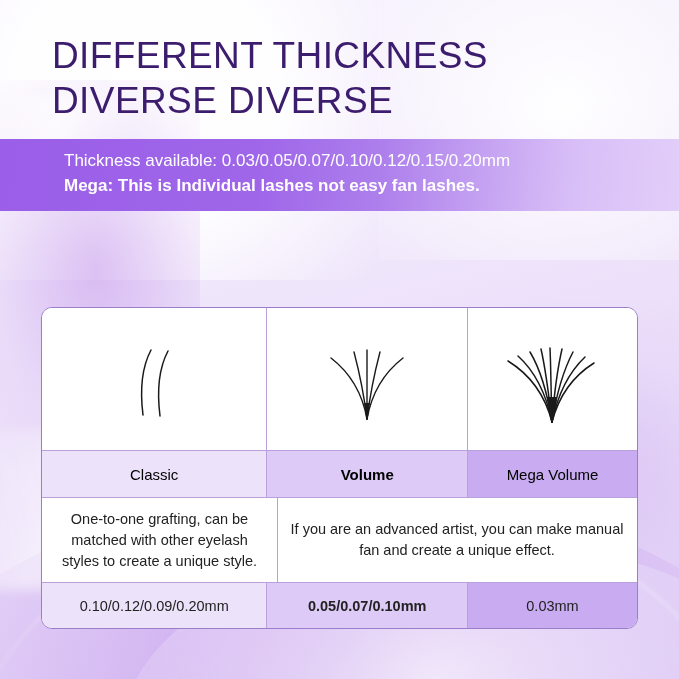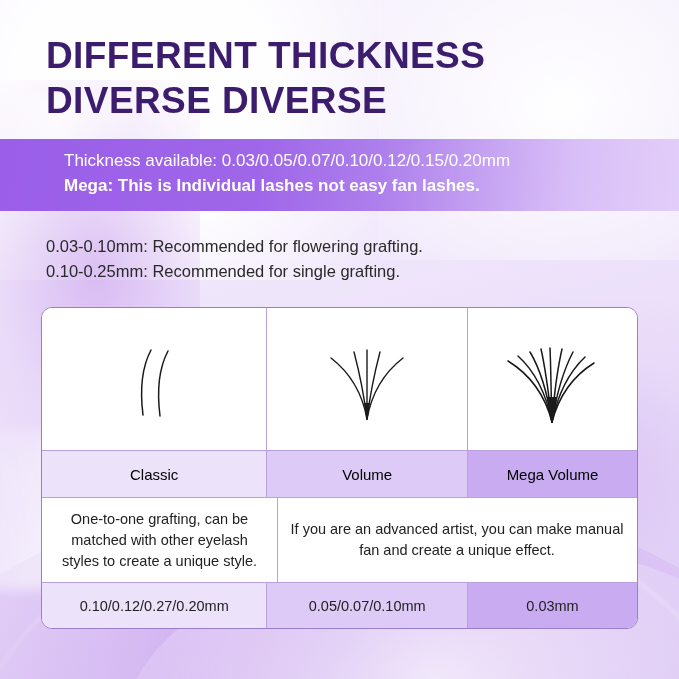--- a/index.html
+++ b/index.html
@@ -85,26 +85,26 @@
     position: absolute;
     left: -20px; top: 95px;
     width: 150px; height: 90px;
     background: linear-gradient(100deg, rgba(255,255,255,0) 0%, rgba(255,255,255,0.7) 50%, rgba(255,255,255,0) 100%);
     filter: blur(5px);
   }
 
   
   .headline {
     position: absolute;
-    left: 46px;
+    left: 52px;
     top: 33px;
     width: 600px;
     color: #3c1c6d;
     font-size: 37px;
-    font-weight: bold;
+    font-weight: normal;
     line-height: 45px;
     letter-spacing: 0.4px;
   }
   .headline-line { display: block; white-space: nowrap; }
 
   
   .banner {
     position: absolute;
     left: 0;
     top: 139px;
@@ -190,21 +190,21 @@
 
   .row-values { border-top: 1.4px solid #b9a0dd; }
   .row-values .cell {
     height: 45px;
     font-size: 14.5px;
     color: #222222;
   }
 
   
   .c1 { width: 236px; }
-  .c2 { width: 210px; }
+  .c2 { width: 210px; font-weight: bold; }
   .c3 { width: 177px; }
   .c23 { width: 358px; }
 
   
   .tint-1 { background: #ece2fa; }
   .tint-2 { background: #ddcaf6; }
   .tint-3 { background: #c8abf0; }
 
   .lash-svg { display: block; }
 </style>
@@ -227,24 +227,20 @@
   <div class="headline">
     <span class="headline-line">DIFFERENT THICKNESS</span>
     <span class="headline-line">DIVERSE DIVERSE</span>
   </div>
 
   <div class="banner">
     <div class="banner-line1">Thickness available: 0.03/0.05/0.07/0.10/0.12/0.15/0.20mm</div>
     <div class="banner-line2">Mega: This is Individual lashes not easy fan lashes.</div>
   </div>
 
-  <div class="recs">
-    <span class="rec-line">0.03-0.10mm: Recommended for flowering grafting.</span>
-    <span class="rec-line">0.10-0.25mm: Recommended for single grafting.</span>
-  </div>
 
   <div class="table">
 
     <div class="row row-illus">
       <div class="cell c1">
         <svg class="lash-svg" width="120" height="120" viewBox="0 0 120 120">
           <g fill="none" stroke="#1a1a1a" stroke-linecap="round">
             <path d="M49 96 C 46 72, 48 48, 57 31" stroke-width="1.5"></path>
             <path d="M66 97 C 63 73, 65 49, 74 32" stroke-width="1.5"></path>
           </g>
@@ -285,19 +281,19 @@
       <div class="cell c2 tint-2">Volume</div>
       <div class="cell c3 tint-3">Mega Volume</div>
     </div>
 
     <div class="row row-desc">
       <div class="cell c1">One-to-one grafting, can be matched with other eyelash styles to create a unique style.</div>
       <div class="cell c23">If you are an advanced artist, you can make manual fan and create a unique effect.</div>
     </div>
 
     <div class="row row-values">
-      <div class="cell c1 tint-1">0.10/0.12/0.27/0.20mm</div>
+      <div class="cell c1 tint-1">0.10/0.12/0.09/0.20mm</div>
       <div class="cell c2 tint-2">0.05/0.07/0.10mm</div>
       <div class="cell c3 tint-3">0.03mm</div>
     </div>
 
   </div>
 </div>
 
 </body></html>

